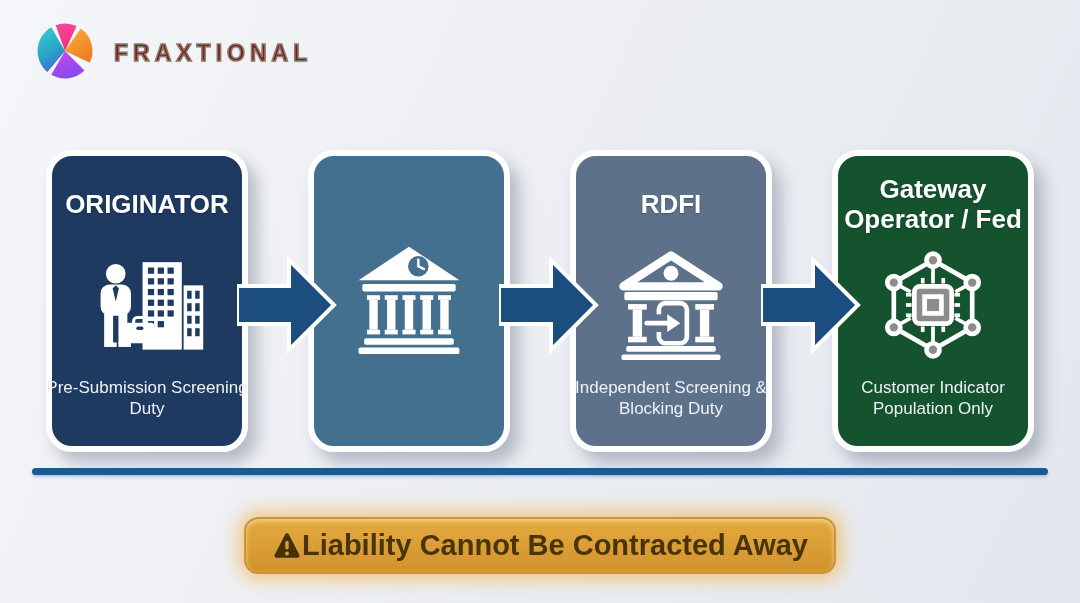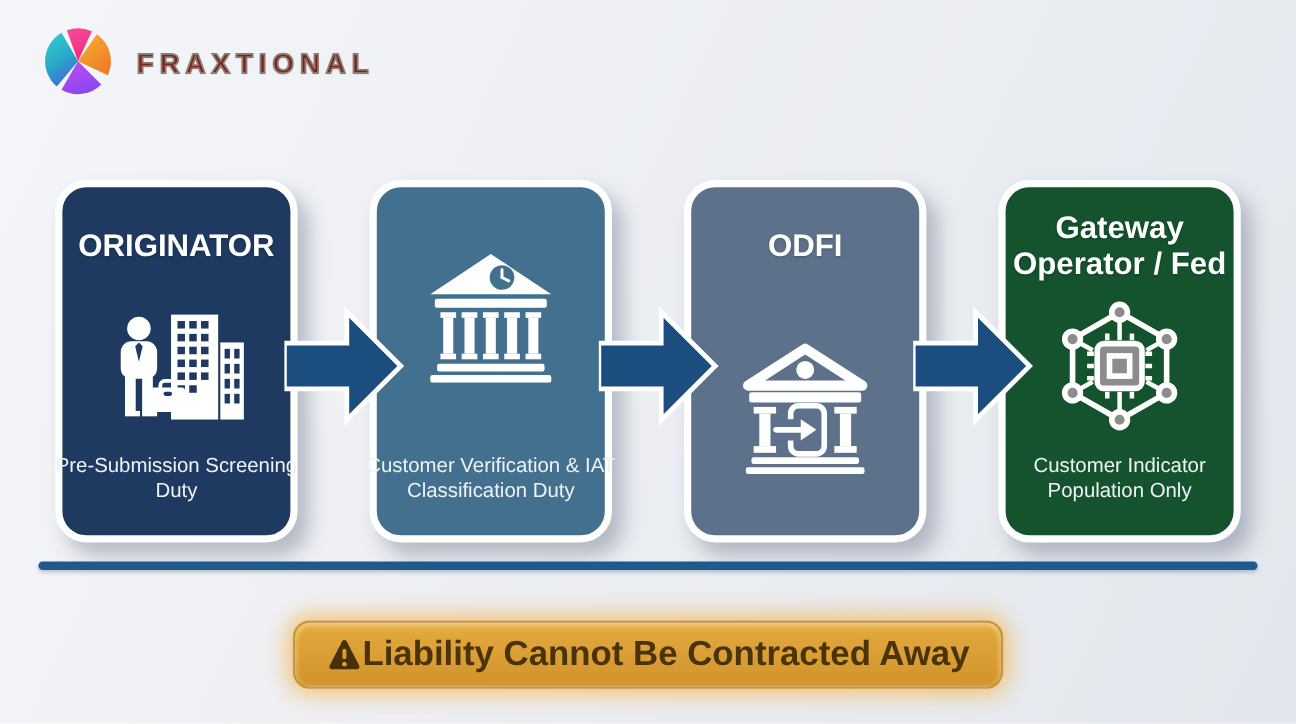--- a/index.html
+++ b/index.html
@@ -165,26 +165,25 @@
           <rect x="74.5" y="62" width="9" height="32"></rect>
           <rect x="72" y="94" width="14" height="5"></rect>
         <rect x="91" y="57" width="14" height="5"></rect>
           <rect x="93.5" y="62" width="9" height="32"></rect>
           <rect x="91" y="94" width="14" height="5"></rect>
       </g>
       <rect x="12" y="103" width="96" height="7" rx="2" fill="#fff"></rect>
       <rect x="6" y="113" width="108" height="7" rx="2" fill="#fff"></rect>
     </svg>
   </div>
-  <div class="card-duty">Customer Verification &amp; IAT Classification Duty</div>
 </div>
 
 <div class="card c3">
 
-  <div class="card-title">ODFI</div>
+  <div class="card-title">RDFI</div>
   <div class="card-icon">
     <svg viewBox="0 0 120 120">
       <polygon points="60,7 9,40 111,40" fill="none" stroke="#fff" stroke-width="9" stroke-linejoin="round"></polygon>
       <circle cx="60" cy="26" r="8" fill="#fff"></circle>
       <rect x="10" y="46" width="100" height="9" rx="2" fill="#fff"></rect>
       <g fill="#fff">
         <rect x="14" y="59" width="20" height="6"></rect>
           <rect x="19" y="65" width="10" height="29"></rect>
           <rect x="14" y="94" width="20" height="6"></rect>
         <rect x="86" y="59" width="20" height="6"></rect>
@@ -192,20 +191,21 @@
           <rect x="86" y="94" width="20" height="6"></rect>
       </g>
       <rect x="47" y="58" width="30" height="43" rx="7" fill="none" stroke="#fff" stroke-width="5"></rect>
       <rect x="42" y="70" width="9" height="19" fill="#5d718a"></rect>
       <line x1="34" y1="79.5" x2="58" y2="79.5" stroke="#fff" stroke-width="5" stroke-linecap="round"></line>
       <polygon points="56,70 70,79.5 56,89" fill="#fff"></polygon>
       <rect x="12" y="104" width="96" height="6" rx="2" fill="#fff"></rect>
       <rect x="7" y="113" width="106" height="6" rx="2" fill="#fff"></rect>
     </svg>
   </div>
+  <div class="card-duty">Independent Screening &amp; Blocking Duty</div>
 </div>
 
 <div class="card c4">
   <div class="card-title">Gateway Operator / Fed</div>
   <div class="card-icon">
     <svg viewBox="0 0 120 120">
       <polygon points="60,12 102,36 102,84 60,108 18,84 18,36" fill="none" stroke="#fff" stroke-width="5" stroke-linejoin="round"></polygon>
       <g stroke="#fff" stroke-width="4">
         <line x1="60" y1="14" x2="60" y2="32"></line>
         <line x1="60" y1="88" x2="60" y2="106"></line>

